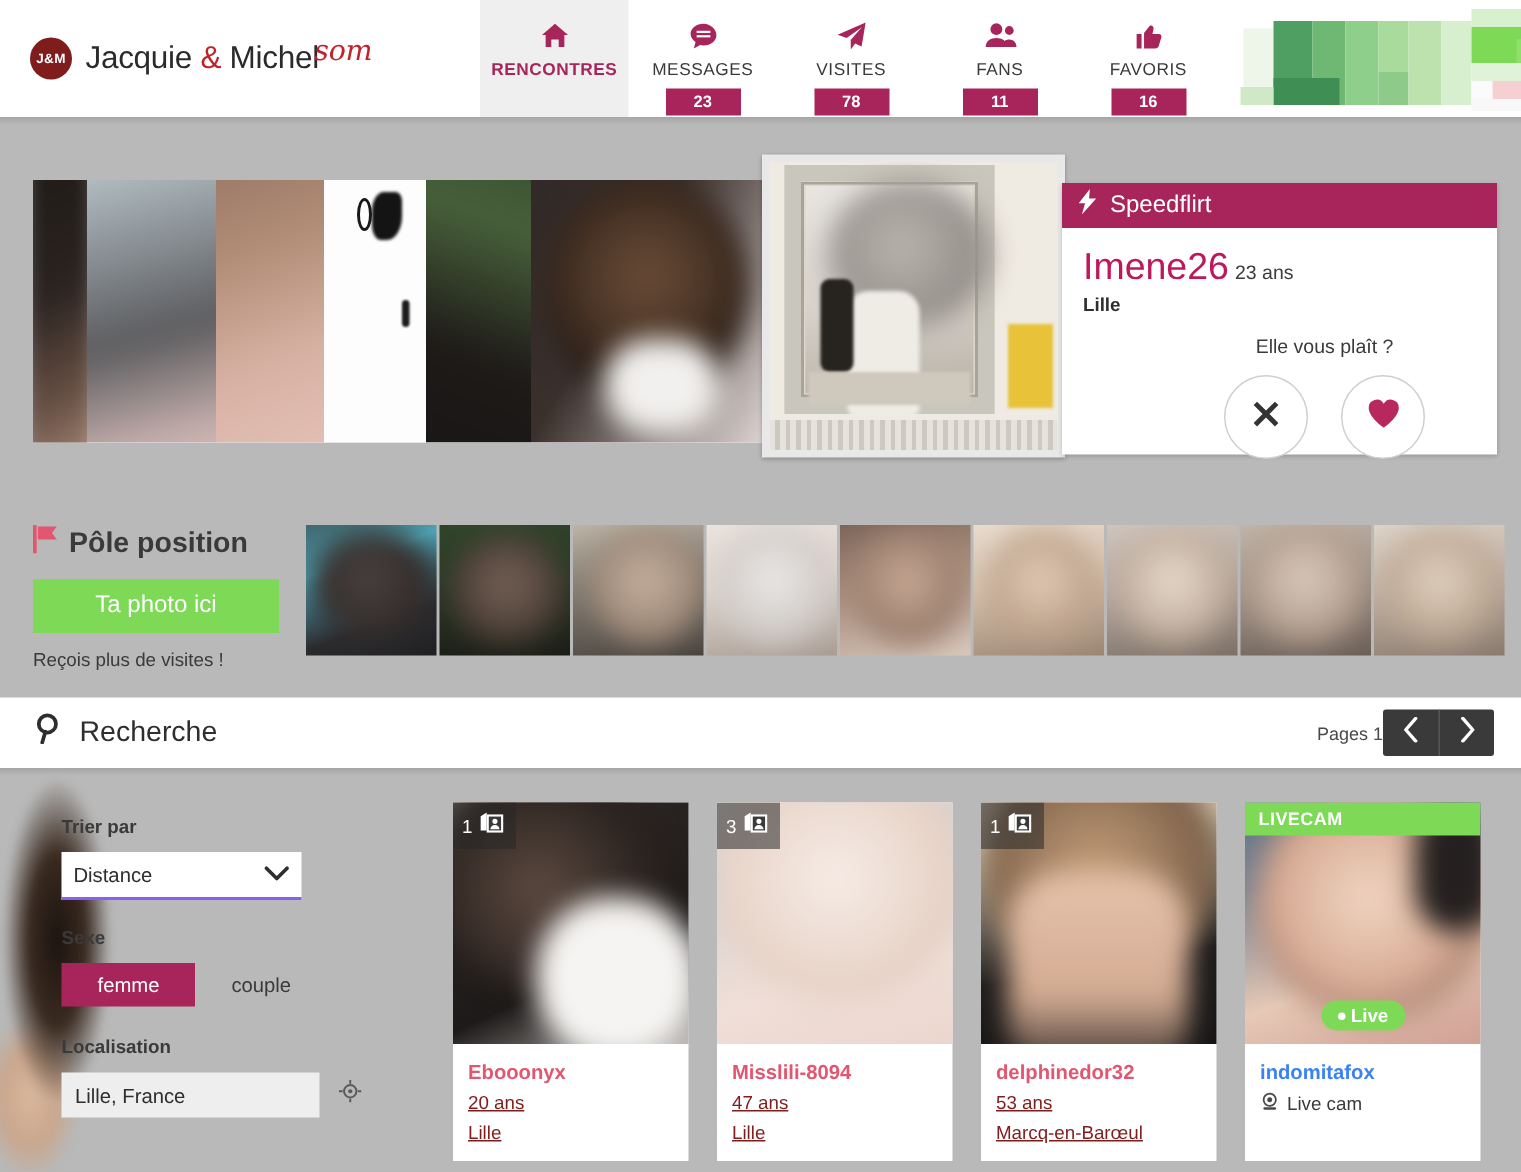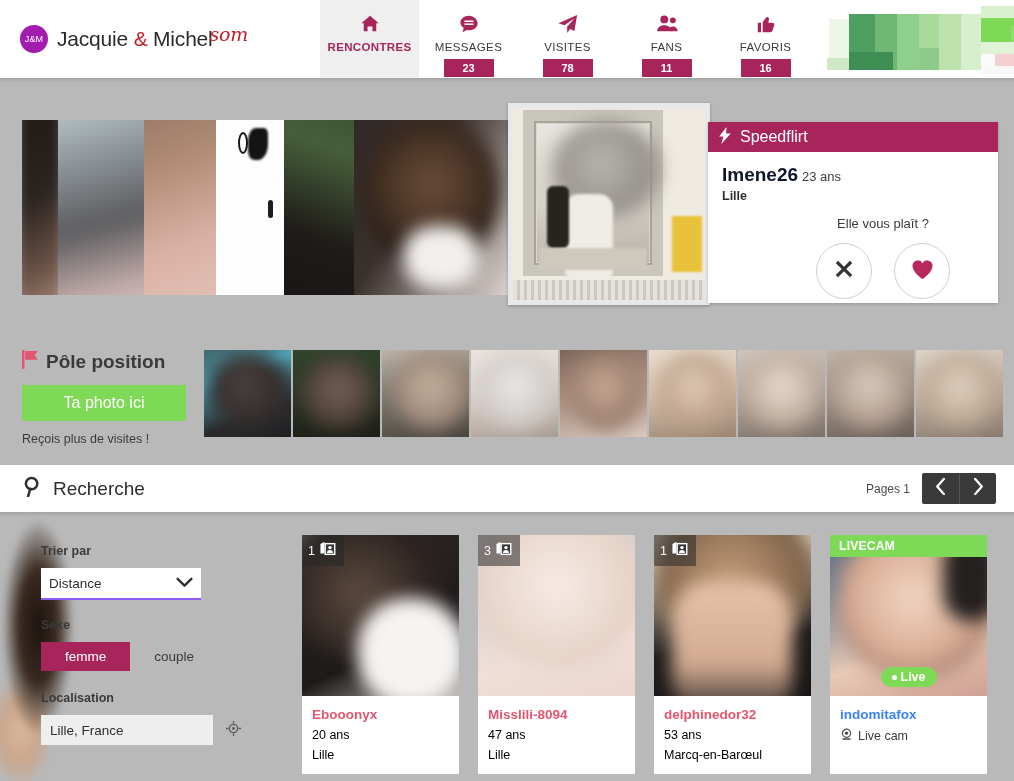--- a/index.html
+++ b/index.html
@@ -16,22 +16,22 @@
     position: absolute; left: 0; top: 0;
     width: 1014px; height: 78px;
     background: #ffffff;
     display: flex; align-items: stretch;
   }
   .brand {
     width: 320px; display: flex; align-items: center; padding-left: 20px; gap: 9px;
   }
   .brand-badge {
     width: 28px; height: 28px; border-radius: 50%;
-    background: #a21caf; color: #fff;
-    font-size: 9px; font-weight: normal; letter-spacing: .2px;
+    background: #7f1d1d; color: #fff;
+    font-size: 9px; font-weight: bold; letter-spacing: .2px;
     display: flex; align-items: center; justify-content: center;
   }
   .brand-text { font-size: 21px; color: #2b2b2b; letter-spacing: -.2px; }
   .brand-text .amp { color: #c0212a; }
   .brand-script {
     font-family: "DejaVu Serif", serif;
     font-style: italic; color: #c0212a; font-size: 19px;
     margin-left: -3px; position: relative; top: -5px;
   }
 
@@ -83,21 +83,21 @@
     position: absolute; left: 708px; top: 122px;
     width: 290px; height: 181px;
     background: #fff; box-shadow: 0 1px 3px rgba(0,0,0,.2);
   }
   .sf-head {
     height: 30px; background: #a8255b; color: #fff;
     display: flex; align-items: center; gap: 8px; padding-left: 11px;
     font-size: 16px;
   }
   .sf-body { padding: 12px 14px 0 14px; position: relative; height: 151px; }
-  .sf-name { font-size: 19px; font-weight: bold; color: #0f172a; display: inline; }
+  .sf-name { font-size: 25px; font-weight: normal; color: #be185d; display: inline; }
   .sf-age { font-size: 13px; color: #3d3d3d; margin-left: 4px; }
   .sf-city { font-size: 12.5px; font-weight: bold; color: #2e2e2e; margin-top: 3px; }
   .sf-q {
     font-size: 13px; color: #3a3a3a; text-align: center;
     margin-top: 13px; margin-left: 60px;
   }
   .sf-btns { display: flex; justify-content: center; gap: 22px; margin-top: 12px; margin-left: 60px; }
   .sf-btn {
     width: 56px; height: 56px; border-radius: 50%;
     border: 1px solid #cfcfcf; background: #fff;
@@ -129,21 +129,21 @@
 
   
   .searchbar {
     position: absolute; left: 0; top: 465px; width: 1014px; height: 47px;
     background: #fff; display: flex; align-items: center;
   }
   .srch-title {
     display: flex; align-items: center; gap: 9px;
     margin-left: 23px; font-size: 19px; color: #2e2e2e;
   }
-  .pager-wrap { margin-left: auto; margin-right: 18px; display: flex; align-items: center; gap: 12px; }
+  .pager-wrap { margin-left: auto; margin-right: 18px; display: flex; align-items: center; }
   .pages-lbl { font-size: 12px; color: #4a4a4a; }
   .pager {
     display: flex; background: #3a3a3a; height: 31px; border-radius: 2px; overflow: hidden;
   }
   .pager div {
     width: 37px; display: flex; align-items: center; justify-content: center;
     color: #fff; font-size: 17px; cursor: pointer;
   }
   .pager div + div { border-left: 1px solid #565656; }
   .searchbar-shadow {
@@ -212,21 +212,21 @@
   .live-pill {
     position: absolute; left: 50%; top: 132px; transform: translateX(-50%);
     background: #7ed957; color: #fff; font-size: 12.5px; font-weight: bold;
     padding: 3px 11px; border-radius: 11px; z-index: 3;
     display: flex; align-items: center; gap: 4px;
   }
   .live-dot { width: 5px; height: 5px; border-radius: 50%; background: #fff; }
   .card-body { padding: 11px 10px 12px 10px; }
   .card-name { font-size: 13.5px; font-weight: bold; color: #e2566f; }
   .card-name.plain { color: #3b82f6; }
-  .card-meta { font-size: 12.5px; color: #000000; margin-top: 6px; }
+  .card-meta { font-size: 12.5px; color: #7f1d1d; margin-top: 6px; text-decoration: underline; }
   .card-live { font-size: 12.5px; color: #3a3a3a; margin-top: 6px; display: flex; align-items: center; gap: 5px; }
 
   .blur { filter: blur(7px); transform: scale(1.25); }
   .ph { position: absolute; inset: -14%; }
 </style>
 </head>
 <body>
 
 <div class="header">
 

